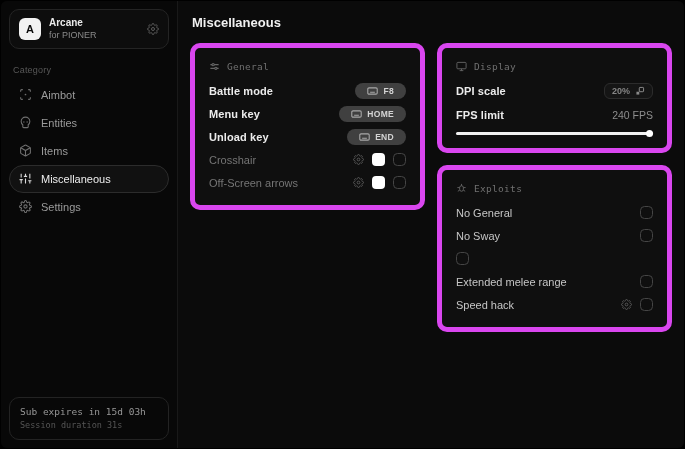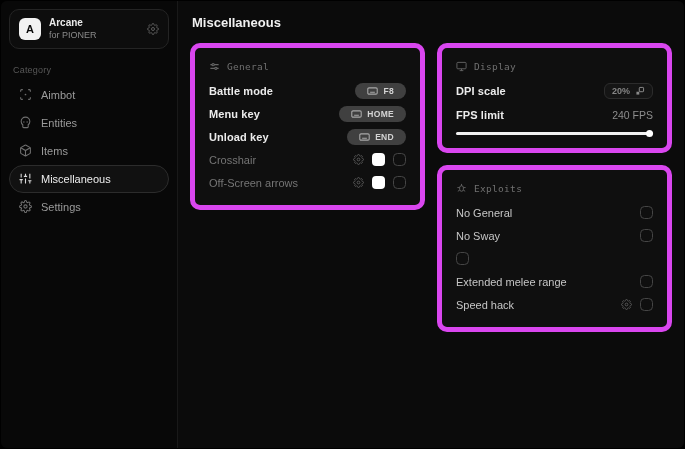--- a/index.html
+++ b/index.html
@@ -143,20 +143,24 @@
         <span class="nav-icon">
           <svg width="13" height="13" viewBox="0 0 24 24" fill="none" stroke="currentColor" stroke-width="2">
               <circle cx="12" cy="12" r="3"></circle>
               <path d="M19.4 15a1.65 1.65 0 0 0 .33 1.82l.06.06a2 2 0 1 1-2.83 2.83l-.06-.06a1.65 1.65 0 0 0-1.82-.33 1.65 1.65 0 0 0-1 1.51V21a2 2 0 1 1-4 0v-.09A1.65 1.65 0 0 0 9 19.4a1.65 1.65 0 0 0-1.82.33l-.06.06a2 2 0 1 1-2.83-2.83l.06-.06a1.65 1.65 0 0 0 .33-1.82 1.65 1.65 0 0 0-1.51-1H3a2 2 0 1 1 0-4h.09A1.65 1.65 0 0 0 4.6 9a1.65 1.65 0 0 0-.33-1.82l-.06-.06a2 2 0 1 1 2.83-2.83l.06.06a1.65 1.65 0 0 0 1.82.33H9a1.65 1.65 0 0 0 1-1.51V3a2 2 0 1 1 4 0v.09a1.65 1.65 0 0 0 1 1.51 1.65 1.65 0 0 0 1.82-.33l.06-.06a2 2 0 1 1 2.83 2.83l-.06.06a1.65 1.65 0 0 0-.33 1.82V9a1.65 1.65 0 0 0 1.51 1H21a2 2 0 1 1 0 4h-.09a1.65 1.65 0 0 0-1.51 1z"></path>
             </svg>
         </span>
         <span>Settings</span>
       </div>
     </nav>
 
+    <div class="sub-card">
+      <div class="sub-line1">Sub expires in 15d 03h</div>
+      <div class="sub-line2">Session duration 31s</div>
+    </div>
   </aside>
 
   <main class="main">
     <h1 class="page-title">Miscellaneous</h1>
 
     <div class="columns">
 
       <div class="col">
         <section class="card">
           <div class="card-header">

